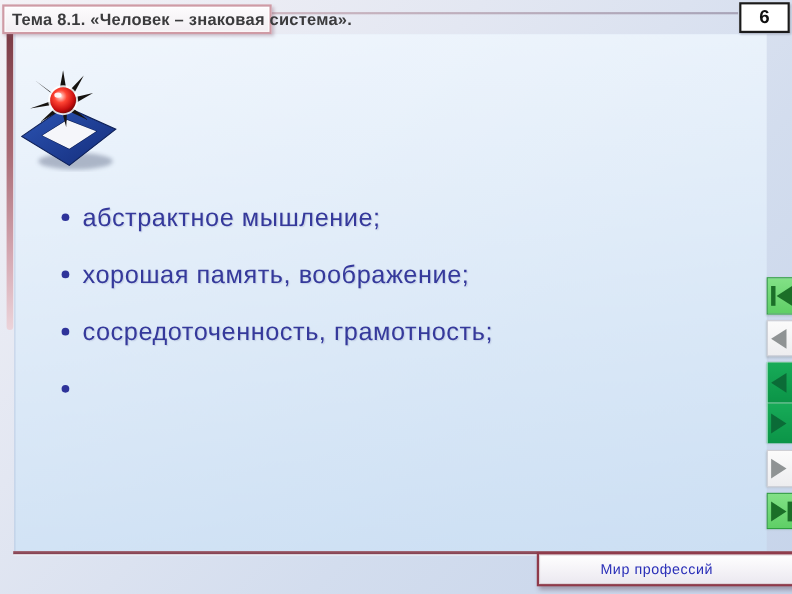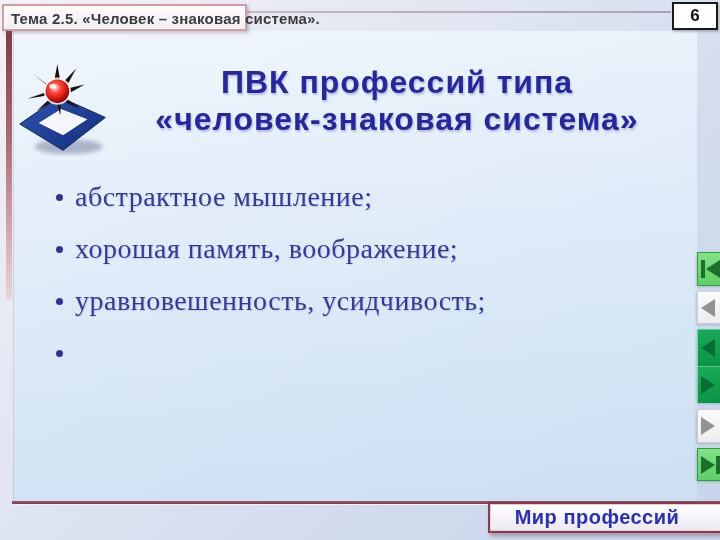--- a/index.html
+++ b/index.html
@@ -54,42 +54,41 @@
     color:#2527a0;letter-spacing:1px;
     text-shadow:1px 2px 2px rgba(90,100,150,.35);
   }
   
   .deco-icon{position:absolute;left:16px;top:60px;width:94px;height:98px;}
   
   .bullets{position:absolute;left:56px;top:182px;width:600px;}
   .bullet-item{display:flex;align-items:center;height:30px;margin-bottom:22px;}
   .dot{width:7px;height:7px;border-radius:50%;background:#2e339a;margin-right:12px;flex:0 0 auto;}
   .btext{
-    font-size:28px;color:#35399b;letter-spacing:.5px;white-space:nowrap;
+    font-size:23px;color:#35399b;letter-spacing:.5px;white-space:nowrap;
     text-shadow:1px 1px 1px rgba(120,130,180,.25);
-    font-family:Liberation Serif, serif;
   }
   
   .bottom-line{
     position:absolute;left:12px;top:501px;width:708px;height:3px;
     background:linear-gradient(180deg,#9c5a66,#7e3c4e);
   }
   .bottom-line:after{
     content:"";position:absolute;left:0;top:3px;width:100%;height:1px;background:#f2f2f6;
   }
   
   .footer-box{
     position:absolute;left:488px;top:502px;width:240px;height:31px;
     background:linear-gradient(180deg,#ffffff,#ebe8f0);
     border:2px solid #8f3a4a;box-sizing:border-box;
     box-shadow:inset 0 0 0 1px #ddd2d8, 2px 3px 4px rgba(80,40,60,.35);
     display:flex;align-items:center;justify-content:center;
   }
   .footer-link{
-    font-size:20px;font-weight:bold;color:#2a2fb8;letter-spacing:.5px;
+    font-size:13px;font-weight:normal;color:#2a2fb8;letter-spacing:.5px;
     padding-right:22px;cursor:pointer;
   }
   
   .nav-btn{
     position:absolute;left:697px;width:36px;cursor:pointer;
     display:flex;align-items:center;box-sizing:border-box;
     box-shadow:-1px 1px 2px rgba(60,80,70,.25);
   }
   .nav-btn.light{background:linear-gradient(180deg,#82e186,#5fcf66);border:1px solid #2f9e3f;}
   .nav-btn.white{background:linear-gradient(180deg,#fbfbfb,#ededef);border:1px solid #cfcfd4;}
@@ -110,21 +109,21 @@
 </head>
 <body>
 
 <div id="slide">
 
   <div class="panel"></div>
   <div class="left-line"></div>
   <div class="top-line"></div>
 
   <div class="header-box">
-    <span class="header-text">Тема 2.5. «Человек – знаковая система».</span>
+    <span class="header-text">Тема 8.1. «Человек – знаковая система».</span>
   </div>
 
   <div class="page-num-box">
     <span>6</span>
   </div>
 
   <div class="deco-icon">
     <svg viewBox="0 0 100 100" width="94" height="98" aria-hidden="true">
       <defs>
         <radialGradient id="ball" cx="40%" cy="35%" r="70%">
@@ -153,37 +152,33 @@
         <polygon points="38,37 22,52 43,40"></polygon>
         <polygon points="35,31 12,39 36,35"></polygon>
         <polygon points="36,26 17,12 40,30"></polygon>
       </g>
       <circle cx="44" cy="31" r="14.5" fill="#ffffff" opacity="0.85"></circle>
       <circle cx="44" cy="31" r="12.5" fill="url(#ball)"></circle>
       <ellipse cx="39" cy="26" rx="3.5" ry="2.5" fill="#ffffff" opacity="0.9"></ellipse>
     </svg>
   </div>
 
-  <div class="title">
-    <div>ПВК профессий типа</div>
-    <div>«человек-знаковая система»</div>
-  </div>
 
   <div class="bullets">
       <div class="bullet-item">
         <span class="dot"></span>
         <span class="btext">абстрактное мышление;</span>
       </div>
       <div class="bullet-item">
         <span class="dot"></span>
         <span class="btext">хорошая память, воображение;</span>
       </div>
       <div class="bullet-item">
         <span class="dot"></span>
-        <span class="btext">уравновешенность, усидчивость;</span>
+        <span class="btext">сосредоточенность, грамотность;</span>
       </div>
       <div class="bullet-item">
         <span class="dot"></span>
       </div>
     </div>
 
   <div class="bottom-line"></div>
 
   <div class="footer-box">
     <span class="footer-link">Мир профессий</span>

